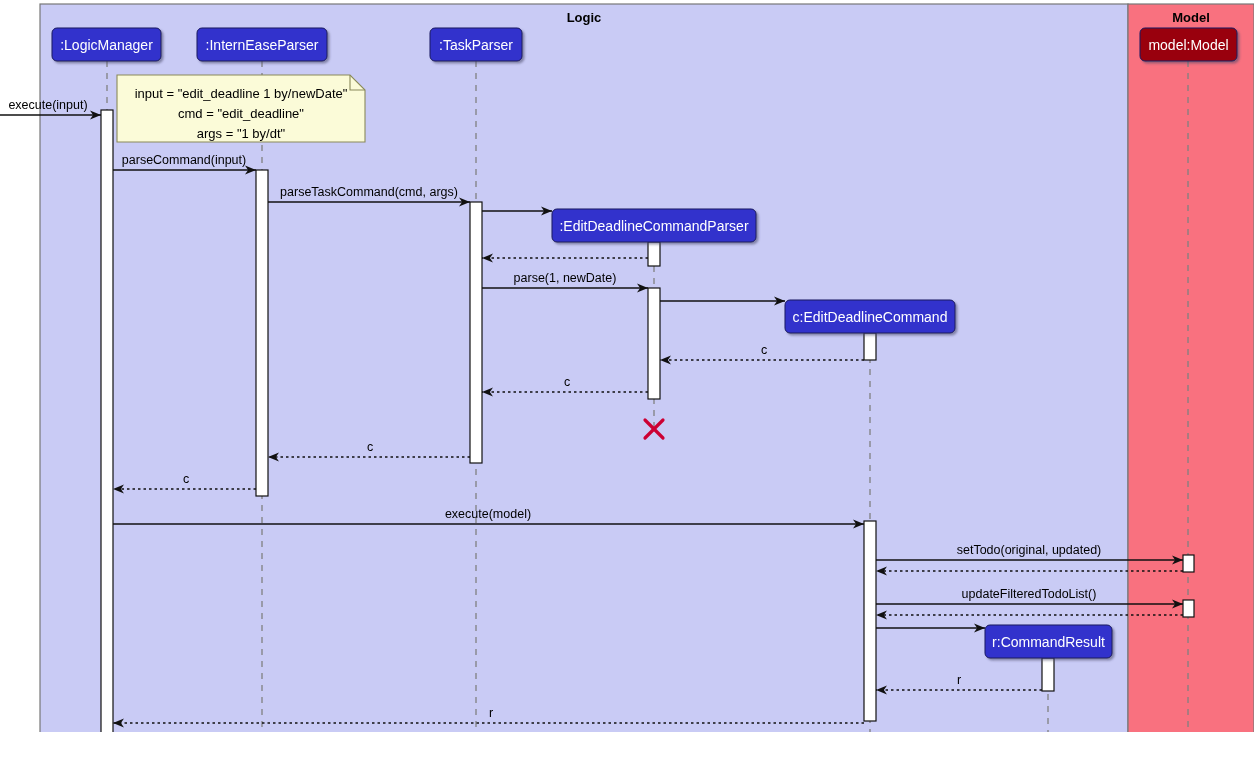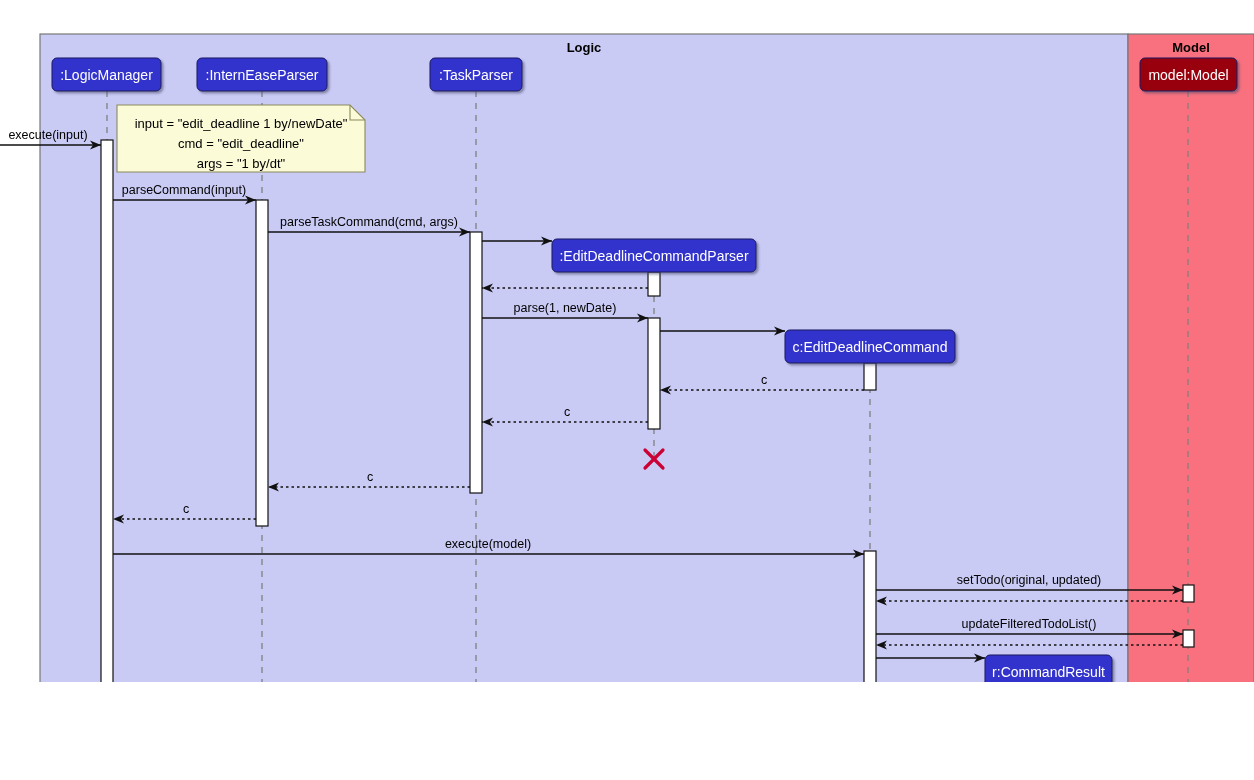--- a/index.html
+++ b/index.html
@@ -1,17 +1,17 @@
 <!DOCTYPE html>
 <html><head>
 <meta charset="utf-8">
 <style>
   html,body{margin:0;padding:0;background:#ffffff;}
   body{font-family:"Liberation Sans",sans-serif;}
-  #stage{position:relative;width:1254px;height:652px;overflow:hidden;background:#fff;margin-top:30px;}
+  #stage{position:relative;width:1254px;height:732px;overflow:hidden;background:#fff;}
   svg{position:absolute;left:0;top:0;}
   .frame-label{font-size:13px;font-weight:bold;fill:#000;font-family:"Liberation Sans",sans-serif;}
   .msg{font-size:12.5px;fill:#000;font-family:"Liberation Sans",sans-serif;}
   .note-txt{font-size:13px;fill:#000;font-family:"Liberation Sans",sans-serif;}
   .part-txt{font-size:14px;fill:#ffffff;font-family:"Liberation Sans",sans-serif;}
 </style>
 </head>
 <body>
 
 <div id="stage">

